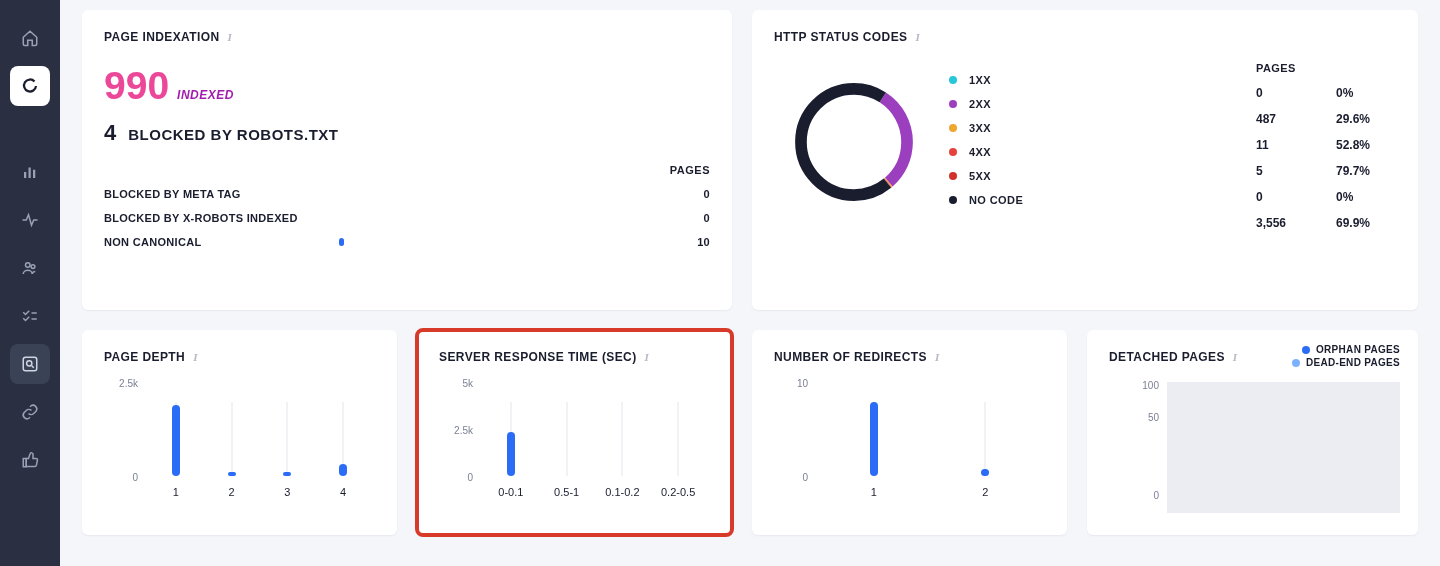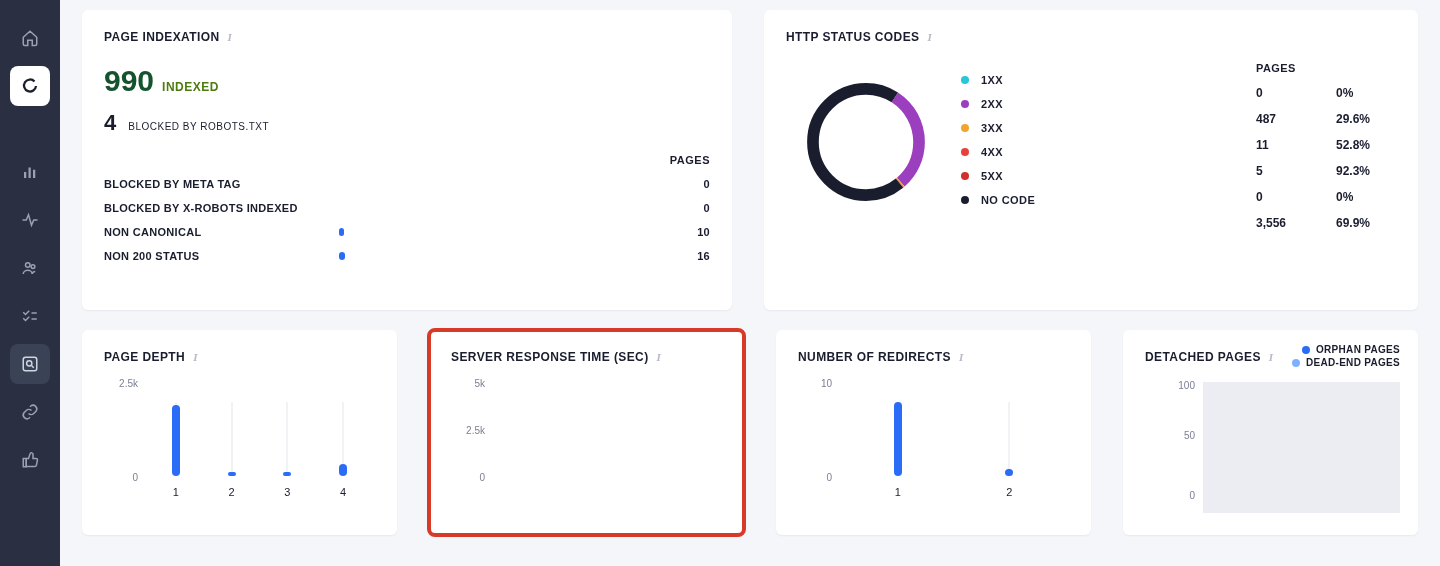--- a/index.html
+++ b/index.html
@@ -43,21 +43,21 @@
   }
   .sidebar-item svg { width: 18px; height: 18px; }
   .sidebar-spacer { height: 30px; }
 
   
   .main {
     flex: 1;
     padding: 10px 22px 10px 22px;
     overflow: hidden;
   }
-  .row { display: flex; gap: 32px; margin-bottom: 20px; }
+  .row { display: flex; gap: 20px; margin-bottom: 20px; }
   .card {
     background: #fff;
     border-radius: 6px;
     box-shadow: 0 1px 2px rgba(20,22,40,0.06);
     padding: 20px 22px 18px 22px;
     position: relative;
   }
   .card .title {
     font-size: 12px;
     font-weight: 700;
@@ -70,26 +70,26 @@
   }
   .info-i {
     font-style: italic;
     color: #b5b9c9;
     font-size: 11px;
     font-family: Georgia, serif;
     cursor: pointer;
   }
 
   
-  .indexation .bignum { font-size: 30px; font-weight: 800; color: #14532d; }
-  .indexation .biglabel { font-size: 12px; font-weight: 600; letter-spacing: 0.5px; color: #4d7c0f; margin-left: 8px; }
+  .indexation .bignum { font-size: 39px; font-weight: 800; color: #ec4899; }
+  .indexation .biglabel { font-size: 12px; font-weight: 600; letter-spacing: 0.5px; color: #a21caf; margin-left: 8px; font-style: italic; }
   .indexation .bigrow { display: flex; align-items: baseline; margin-top: 20px; }
   .indexation .subrow { display: flex; align-items: baseline; margin-top: 12px; }
   .indexation .subnum { font-size: 22px; font-weight: 800; color: #1a1d2e; }
-  .indexation .sublabel { font-size: 10px; font-weight: 400; letter-spacing: 0.5px; margin-left: 12px; color: #1a1d2e; }
+  .indexation .sublabel { font-size: 15px; font-weight: 700; letter-spacing: 0.5px; margin-left: 12px; color: #1a1d2e; }
   .indexation .pages-hdr { text-align: right; font-size: 11px; font-weight: 700; letter-spacing: 0.5px; color: #1a1d2e; margin-top: 18px; }
   .indexation .stat-row { display: flex; align-items: center; margin-top: 12px; font-size: 11px; font-weight: 600; letter-spacing: 0.3px; }
   .indexation .stat-label { width: 225px; color: #1a1d2e; }
   .indexation .stat-bar { flex: 1; height: 8px; background: transparent; border-radius: 4px; position: relative; margin: 0 10px;}
   .indexation .stat-bar .fill { position: absolute; left: 0; top: 0; height: 8px; border-radius: 4px; background: #2a6cf6; }
   .indexation .stat-val { width: 40px; text-align: right; color: #1a1d2e; font-weight: 700; }
 
   
   .http .body { display: flex; margin-top: 18px; }
   .http .donut-wrap { width: 160px; height: 160px; display: flex; align-items: center; justify-content: center; }
@@ -218,27 +218,20 @@
             </span>
             <span class="stat-val">0</span>
           </div>
           <div class="stat-row">
             <span class="stat-label">NON CANONICAL</span>
             <span class="stat-bar">
               <span class="fill" style="width:1.5%"></span>
             </span>
             <span class="stat-val">10</span>
           </div>
-          <div class="stat-row">
-            <span class="stat-label">NON 200 STATUS</span>
-            <span class="stat-bar">
-              <span class="fill" style="width:2%"></span>
-            </span>
-            <span class="stat-val">16</span>
-          </div>
         </div>
     </div>
 
     <div class="card http" style="flex:1; height:300px;">
       <div class="title">
         <span>HTTP STATUS CODES</span>
         <span class="info-i">i</span>
       </div>
       <div class="body">
         <div class="donut-wrap">
@@ -285,21 +278,21 @@
               <div class="count-row">
                 <span class="n">487</span>
                 <span class="p">29.6%</span>
               </div>
               <div class="count-row">
                 <span class="n">11</span>
                 <span class="p">52.8%</span>
               </div>
               <div class="count-row">
                 <span class="n">5</span>
-                <span class="p">92.3%</span>
+                <span class="p">79.7%</span>
               </div>
               <div class="count-row">
                 <span class="n">0</span>
                 <span class="p">0%</span>
               </div>
               <div class="count-row">
                 <span class="n">3,556</span>
                 <span class="p">69.9%</span>
               </div>
             </div>
@@ -337,20 +330,31 @@
 
     <div class="card barchart highlighted" style="flex:0 0 315px; height:205px;">
       <div class="title">
         <span>SERVER RESPONSE TIME (SEC)</span>
         <span class="info-i">i</span>
       </div>
       <div class="chart-area" id="chart-server_response_time">
           <div class="ytick" style="top: 0%;">5k</div>
           <div class="ytick" style="top: 39%;">2.5k</div>
           <div class="ytick" style="top: 78%;">0</div>
+          <div class="plot">
+            <div class="guide" style="left: 12.5%; height: 74px;"></div>
+            <div class="col" style="left: 12.5%; height: 44.4px;"></div>
+            <div class="xtick" style="left: 12.5%;">0-0.1</div>
+            <div class="guide" style="left: 37.5%; height: 74px;"></div>
+            <div class="xtick" style="left: 37.5%;">0.5-1</div>
+            <div class="guide" style="left: 62.5%; height: 74px;"></div>
+            <div class="xtick" style="left: 62.5%;">0.1-0.2</div>
+            <div class="guide" style="left: 87.5%; height: 74px;"></div>
+            <div class="xtick" style="left: 87.5%;">0.2-0.5</div>
+          </div>
         </div>
     </div>
 
     <div class="card barchart" style="flex:0 0 315px; height:205px;">
       <div class="title">
         <span>NUMBER OF REDIRECTS</span>
         <span class="info-i">i</span>
       </div>
       <div class="chart-area" id="chart-number_of_redirects">
           <div class="ytick" style="top: 0%;">10</div>
@@ -369,19 +373,19 @@
     <div class="card detached" style="flex:1; height:205px;">
       <div class="title">
         <span>DETACHED PAGES</span>
         <span class="info-i">i</span>
       </div>
       <div class="legend-top">
         <div><span class="dot" style="background:#2a6cf6"></span><span>ORPHAN PAGES</span></div>
         <div class="row2"><span class="dot" style="background:#7db1ff"></span><span>DEAD-END PAGES</span></div>
       </div>
       <div class="yt" style="top:50px">100</div>
-      <div class="yt" style="top:100px">50</div>
+      <div class="yt" style="top:82px">50</div>
       <div class="yt" style="top:160px">0</div>
       <div class="stackplot"></div>
     </div>
   </div>
 
 </div>
 
 </body></html>

